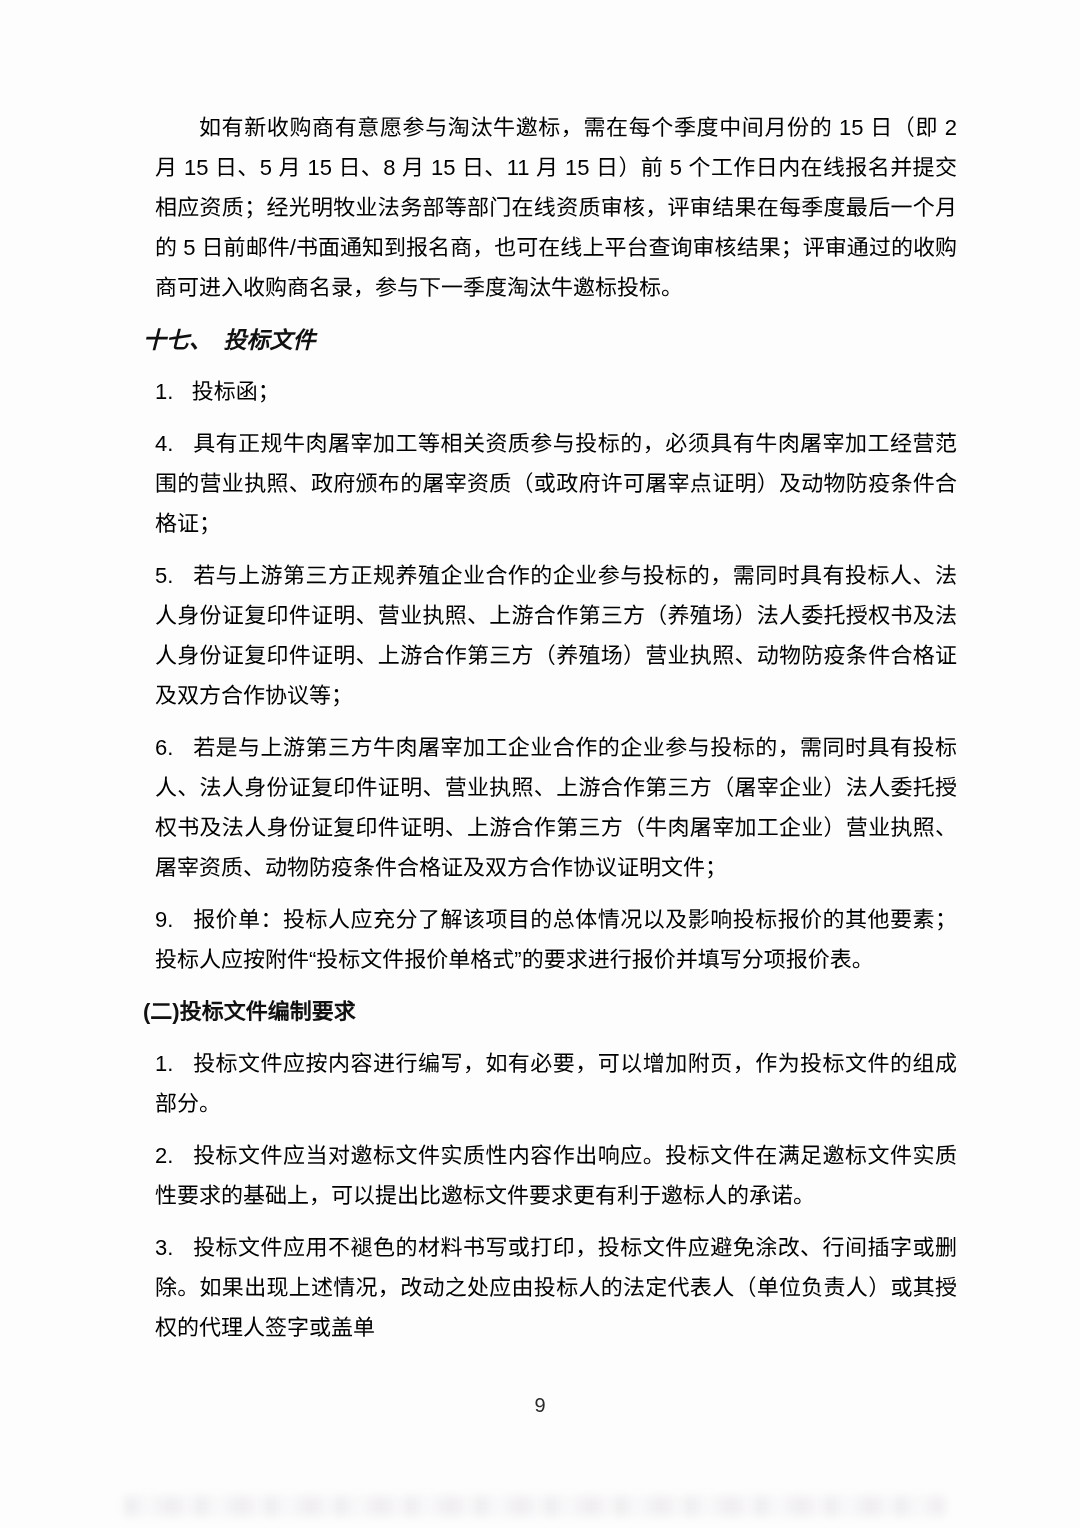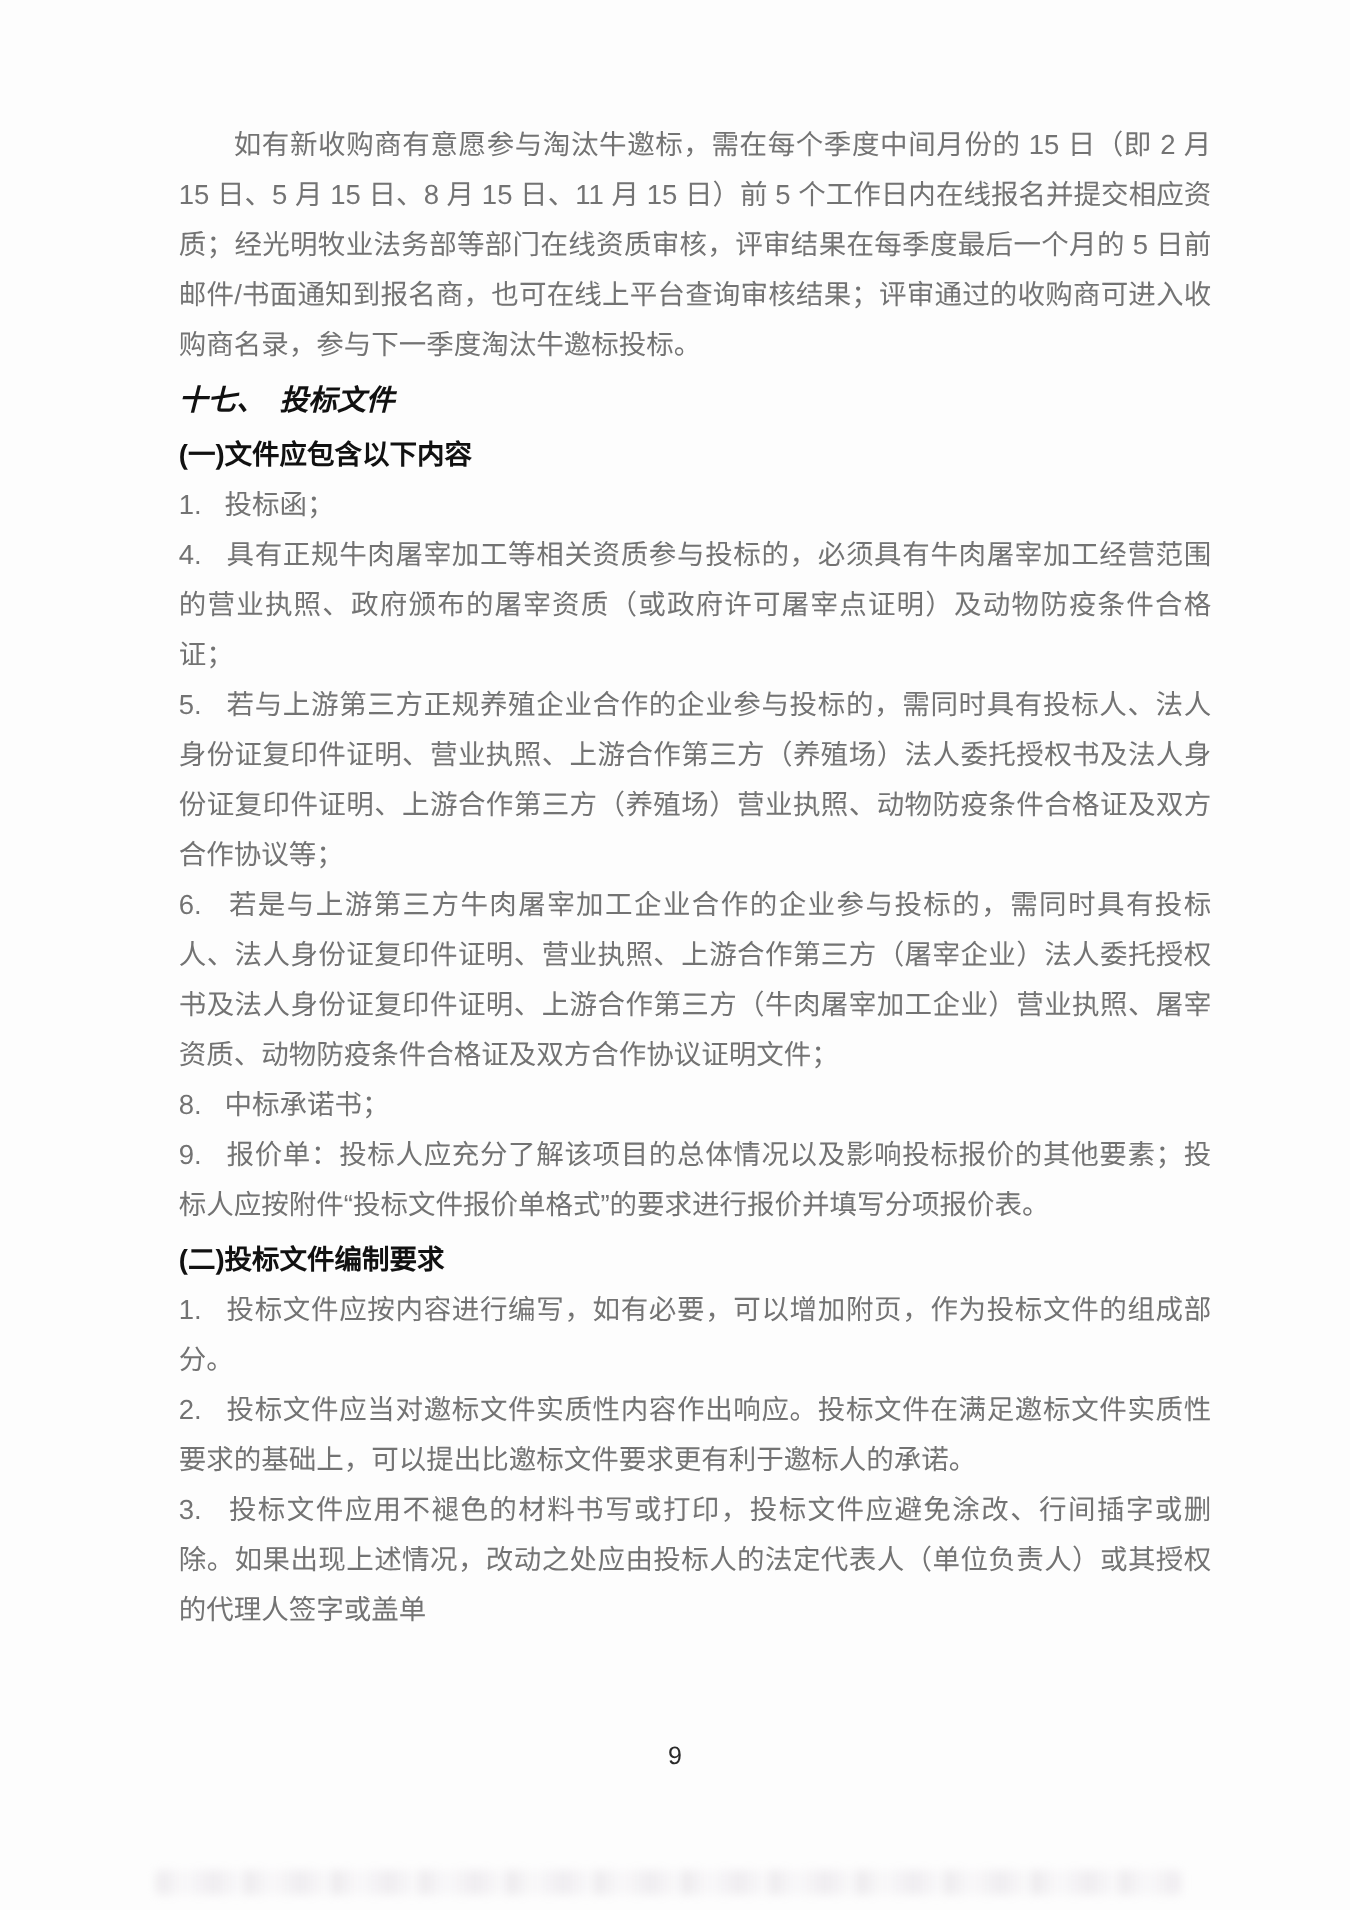--- a/index.html
+++ b/index.html
@@ -21,22 +21,22 @@
     position: absolute;
     left: 143px;
     top: 96px;
     width: 826px;
   }
   .body-text {
     font-size: 22px;
     line-height: 40px;
     text-align: justify;
     text-justify: inter-ideograph;
-    margin: 0;
-    color: #737373;
+    margin: 12px;
+    color: #000000;
   }
   .intro {
     text-indent: 44px;
   }
   .heading {
     font-size: 23px;
     line-height: 40px;
     font-weight: bold;
     color: #111111;
     margin: 4px 0 0 0;
@@ -80,26 +80,24 @@
 </style>
 </head>
 <body>
 
 <div class="page">
 
   <div class="content" id="doc-content">
 
   <p class="body-text intro">如有新收购商有意愿参与淘汰牛邀标，需在每个季度中间月份的 15 日（即 2 月 15 日、5 月 15 日、8 月 15 日、11 月 15 日）前 5 个工作日内在线报名并提交相应资质；经光明牧业法务部等部门在线资质审核，评审结果在每季度最后一个月的 5 日前邮件/书面通知到报名商，也可在线上平台查询审核结果；评审通过的收购商可进入收购商名录，参与下一季度淘汰牛邀标投标。</p>
       <p class="heading">十七、　投标文件</p>
-      <p class="subheading">(一)文件应包含以下内容</p>
       <p class="body-text">1.&nbsp;&nbsp;&nbsp;投标函；</p>
       <p class="body-text">4.&nbsp;&nbsp;&nbsp;具有正规牛肉屠宰加工等相关资质参与投标的，必须具有牛肉屠宰加工经营范围的营业执照、政府颁布的屠宰资质（或政府许可屠宰点证明）及动物防疫条件合格证；</p>
       <p class="body-text">5.&nbsp;&nbsp;&nbsp;若与上游第三方正规养殖企业合作的企业参与投标的，需同时具有投标人、法人身份证复印件证明、营业执照、上游合作第三方（养殖场）法人委托授权书及法人身份证复印件证明、上游合作第三方（养殖场）营业执照、动物防疫条件合格证及双方合作协议等；</p>
       <p class="body-text">6.&nbsp;&nbsp;&nbsp;若是与上游第三方牛肉屠宰加工企业合作的企业参与投标的，需同时具有投标人、法人身份证复印件证明、营业执照、上游合作第三方（屠宰企业）法人委托授权书及法人身份证复印件证明、上游合作第三方（牛肉屠宰加工企业）营业执照、屠宰资质、动物防疫条件合格证及双方合作协议证明文件；</p>
-      <p class="body-text">8.&nbsp;&nbsp;&nbsp;中标承诺书；</p>
       <p class="body-text">9.&nbsp;&nbsp;&nbsp;报价单：投标人应充分了解该项目的总体情况以及影响投标报价的其他要素；投标人应按附件“投标文件报价单格式”的要求进行报价并填写分项报价表。</p>
       <p class="subheading">(二)投标文件编制要求</p>
       <p class="body-text">1.&nbsp;&nbsp;&nbsp;投标文件应按内容进行编写，如有必要，可以增加附页，作为投标文件的组成部分。</p>
       <p class="body-text">2.&nbsp;&nbsp;&nbsp;投标文件应当对邀标文件实质性内容作出响应。投标文件在满足邀标文件实质性要求的基础上，可以提出比邀标文件要求更有利于邀标人的承诺。</p>
       <p class="body-text">3.&nbsp;&nbsp;&nbsp;投标文件应用不褪色的材料书写或打印，投标文件应避免涂改、行间插字或删除。如果出现上述情况，改动之处应由投标人的法定代表人（单位负责人）或其授权的代理人签字或盖单</p>
     </div>
 
   <div class="page-footer">9</div>
 
   <div class="bleed-artifact"></div>

